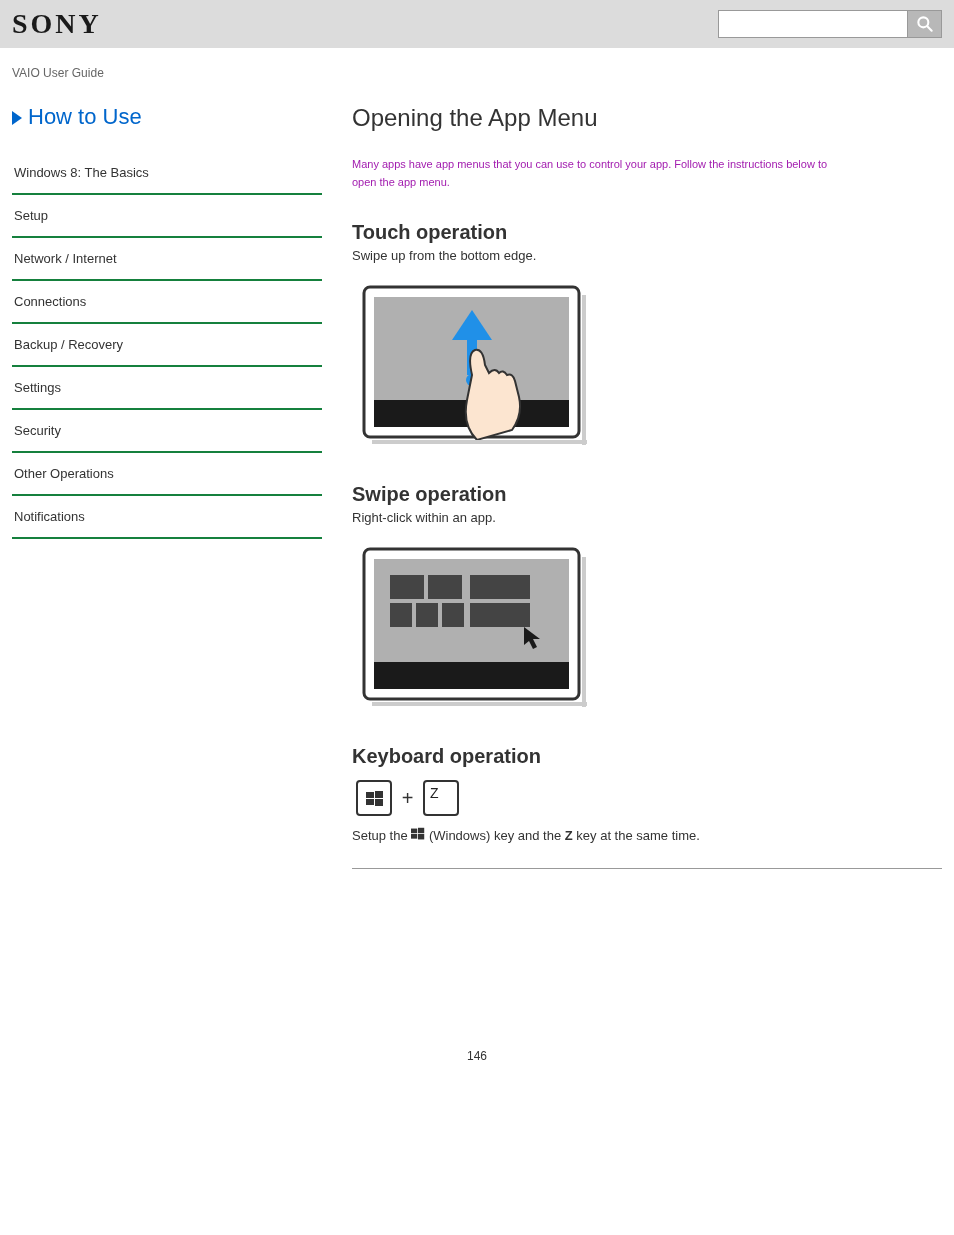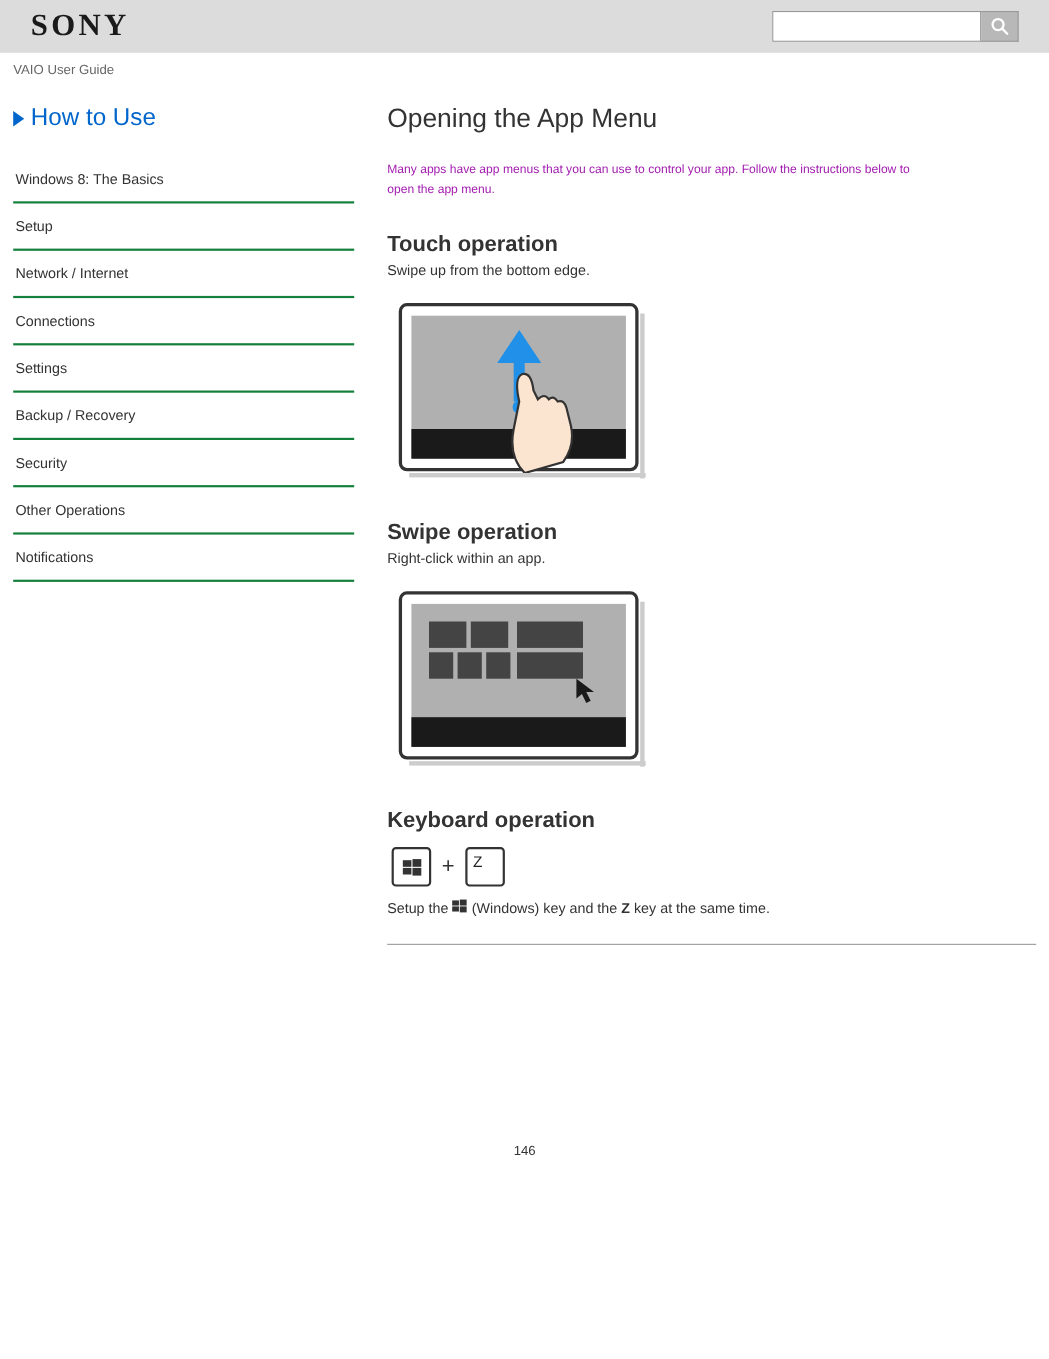--- a/index.html
+++ b/index.html
@@ -9,21 +9,21 @@
     }
     body {
       font-family: Arial, Helvetica, sans-serif;
       width: 954px;
       background: white;
       color: #222;
       font-size: 13px;
     }
     .header {
       background: #dcdcdc;
-      padding: 8px 28px;
+      padding: 8px 12px;
       display: flex;
       justify-content: space-between;
       align-items: center;
       height: 48px;
     }
     .sony-logo {
       font-family: "Times New Roman", serif;
       font-weight: bold;
       font-size: 28px;
       letter-spacing: 3px;
@@ -52,21 +52,21 @@
       align-items: center;
       justify-content: center;
       cursor: pointer;
     }
     .search-button svg {
       width: 20px;
       height: 20px;
       fill: white;
     }
     .breadcrumb {
-      padding: 8px 12px 4px;
+      padding: 18px 12px 4px;
       font-size: 12px;
       color: #666;
     }
     .user-guide {
       padding: 0 12px 20px;
       font-size: 12px;
       color: #666;
     }
     .main-container {
       display: flex;
@@ -196,22 +196,22 @@
 
 <div class="main-container">
   <div class="sidebar">
     <h2 class="how-to-header">
       <span class="arrow-icon"></span><span>How to Use</span>
     </h2>
     <div class="nav-item">Windows 8: The Basics</div>
     <div class="nav-item">Setup</div>
     <div class="nav-item">Network / Internet</div>
     <div class="nav-item">Connections</div>
+    <div class="nav-item">Backup / Recovery</div>
     <div class="nav-item">Settings</div>
-    <div class="nav-item">Backup / Recovery</div>
     <div class="nav-item">Security</div>
     <div class="nav-item">Other Operations</div>
     <div class="nav-item">Notifications</div>
   </div>
 
   <div class="content">
     <h1 class="page-title">Opening the App Menu</h1>
     <p class="page-subtitle">
       <span>Many apps have app menus that you can use to control your app. Follow the instructions below to</span><br>
       <span>open the app menu.</span>

